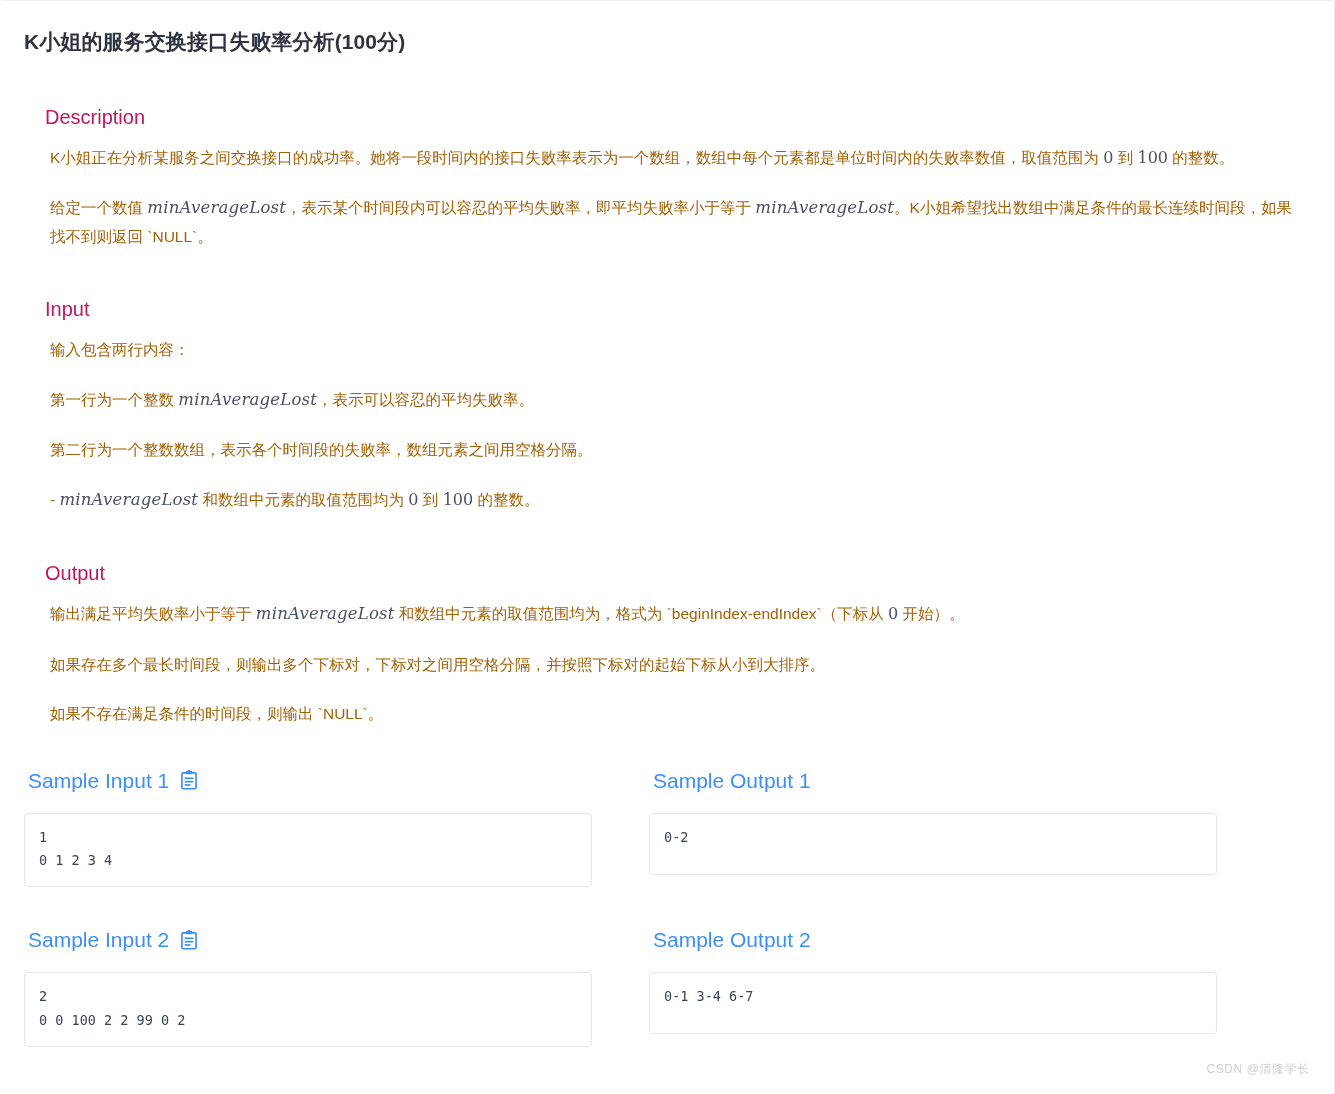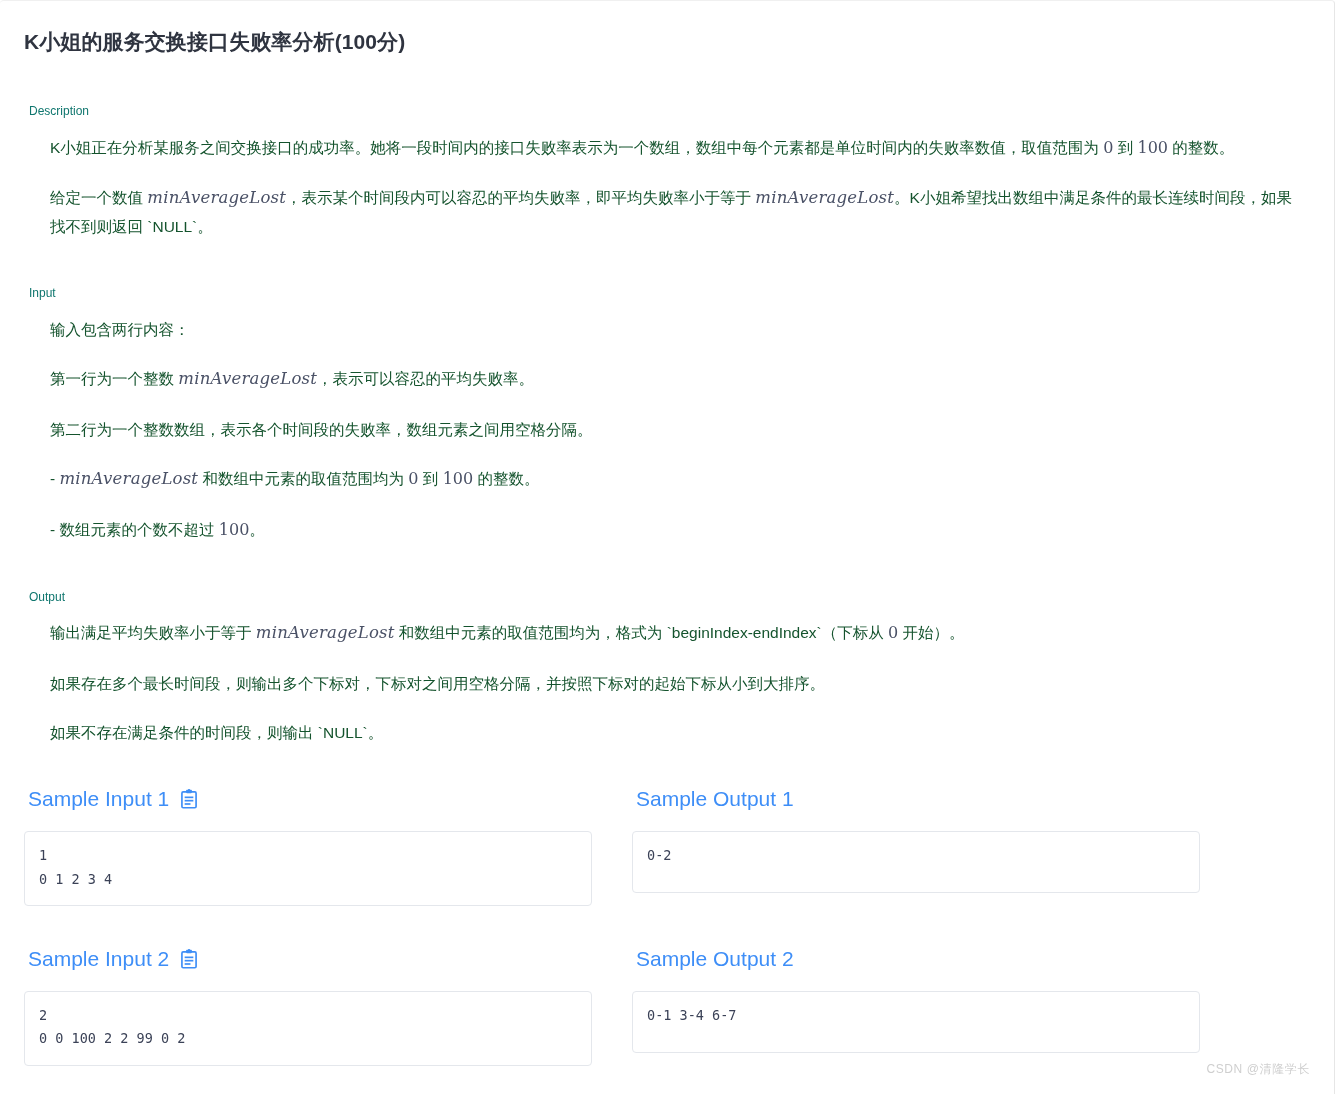--- a/index.html
+++ b/index.html
@@ -29,24 +29,24 @@
   }
   h1.title {
     font-size: 21px;
     font-weight: 700;
     color: #2f3440;
     margin: 6px 0 0 0;
     letter-spacing: 0.1px;
     line-height: 1.4;
   }
   h2.section {
-    font-size: 12px;
+    font-size: 20px;
     font-weight: 400;
-    color: #0f766e;
-    margin: 46px 0 0 5px;
+    color: #be185d;
+    margin: 46px 0 0 21px;
     line-height: 1.3;
   }
   h2.section.first { margin-top: 48px; }
   .body-block {
     margin-left: 26px;
     margin-top: 14px;
   }
   p.para {
     font-size: 15.5px;
     line-height: 1.75;
@@ -62,26 +62,26 @@
     letter-spacing: 0.2px;
     text-align: center;
   }
   .num {
     font-family: "DejaVu Serif", "Liberation Serif", serif;
     font-style: normal;
     font-size: 16px;
   }
   .code-inline {
     font-family: "Liberation Sans", sans-serif;
-    color: #14532d;
+    color: #a16207;
   }
   
   .samples {
     display: flex;
-    gap: 40px;
+    gap: 57px;
     margin-top: 40px;
   }
   .sample-col { width: 568px; }
   .sample-head {
     display: flex;
     align-items: center;
     gap: 10px;
     font-size: 21px;
     color: #3e8ef7;
     font-weight: 400;
@@ -131,21 +131,20 @@
       <p class="para"><span class="code-inline">K小姐正在分析某服务之间交换接口的成功率。她将一段时间内的接口失败率表示为一个数组，数组中每个元素都是单位时间内的失败率数值，取值范围为 </span><span class="num">0</span><span class="code-inline"> 到 </span><span class="num">100</span><span class="code-inline"> 的整数。</span></p>
       <p class="para"><span class="code-inline">给定一个数值 </span><span class="mathit">minAverageLost</span><span class="code-inline">，表示某个时间段内可以容忍的平均失败率，即平均失败率小于等于 </span><span class="mathit">minAverageLost</span><span class="code-inline">。K小姐希望找出数组中满足条件的最长连续时间段，如果找不到则返回 `NULL`。</span></p>
     </div>
 
     <h2 class="section">Input</h2>
     <div class="body-block">
       <p class="para"><span class="code-inline">输入包含两行内容：</span></p>
       <p class="para"><span class="code-inline">第一行为一个整数 </span><span class="mathit">minAverageLost</span><span class="code-inline">，表示可以容忍的平均失败率。</span></p>
       <p class="para"><span class="code-inline">第二行为一个整数数组，表示各个时间段的失败率，数组元素之间用空格分隔。</span></p>
       <p class="para"><span class="code-inline">- </span><span class="mathit">minAverageLost</span><span class="code-inline"> 和数组中元素的取值范围均为 </span><span class="num">0</span><span class="code-inline"> 到 </span><span class="num">100</span><span class="code-inline"> 的整数。</span></p>
-      <p class="para"><span class="code-inline">- 数组元素的个数不超过 </span><span class="num">100</span><span class="code-inline">。</span></p>
     </div>
 
     <h2 class="section">Output</h2>
     <div class="body-block">
       <p class="para"><span class="code-inline">输出满足平均失败率小于等于 </span><span class="mathit">minAverageLost</span><span class="code-inline"> 和数组中元素的取值范围均为，格式为 `beginIndex-endIndex`（下标从 </span><span class="num">0</span><span class="code-inline"> 开始）。</span></p>
       <p class="para"><span class="code-inline">如果存在多个最长时间段，则输出多个下标对，下标对之间用空格分隔，并按照下标对的起始下标从小到大排序。</span></p>
       <p class="para"><span class="code-inline">如果不存在满足条件的时间段，则输出 `NULL`。</span></p>
     </div>
 
     <div class="samples">

